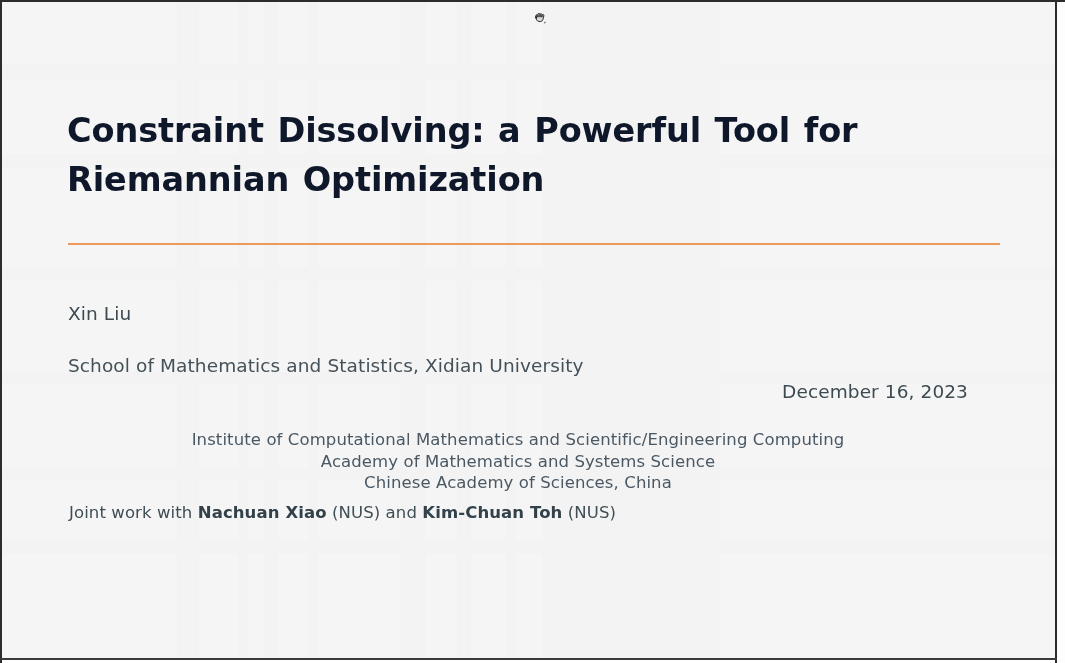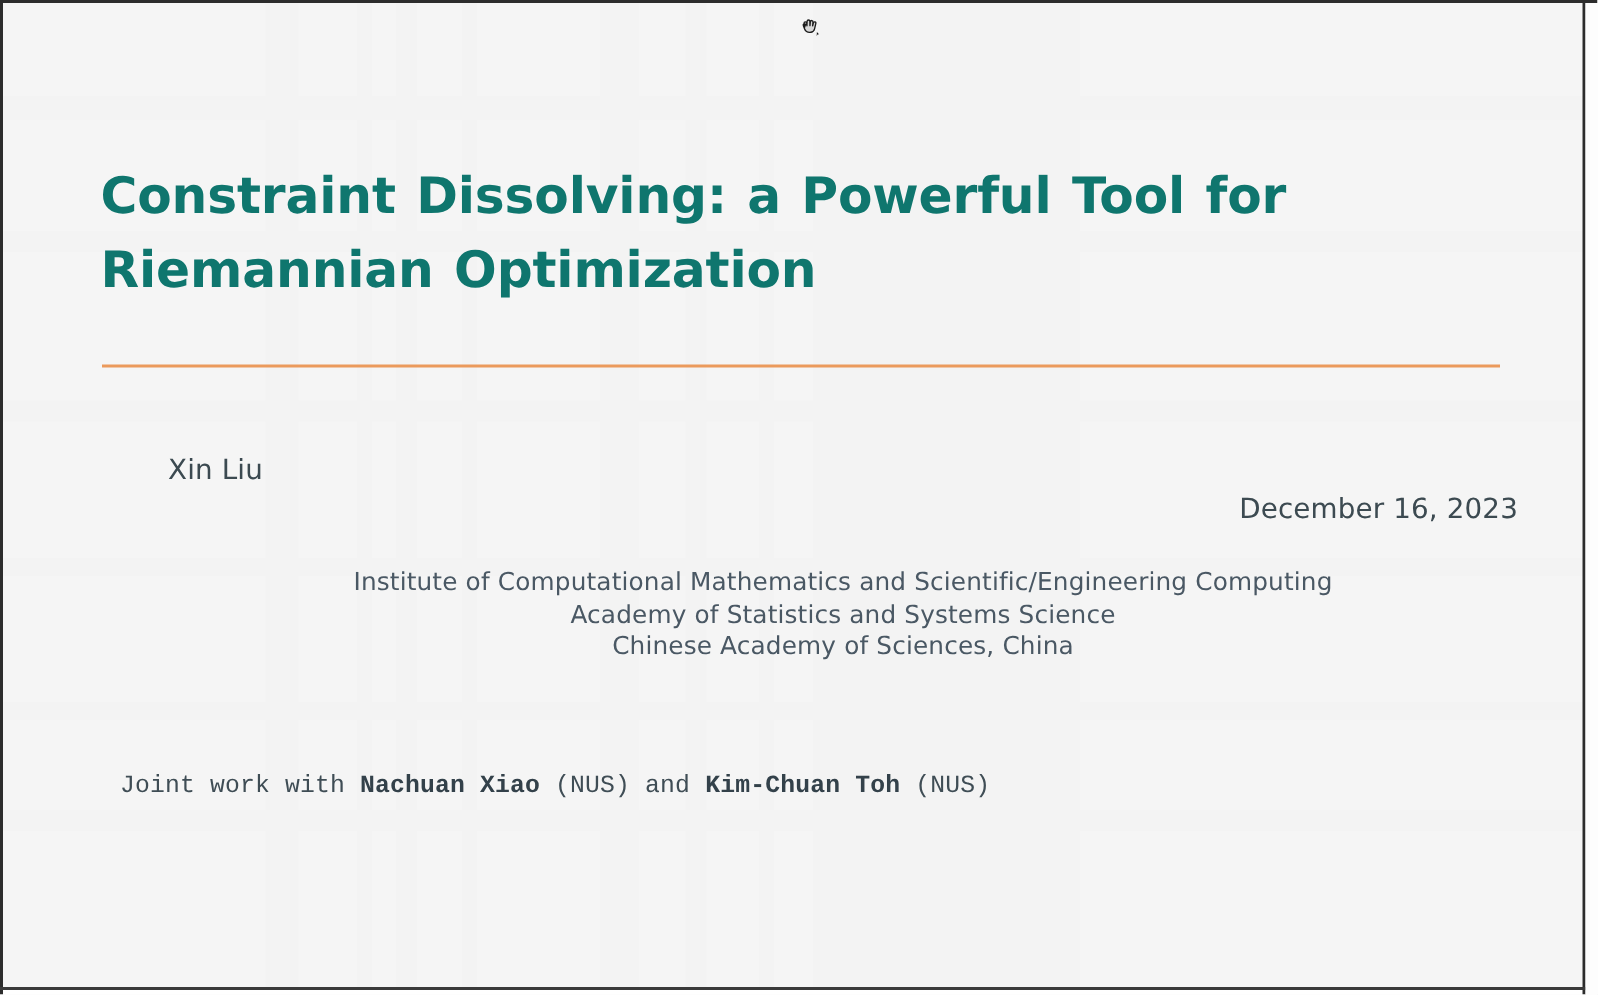--- a/index.html
+++ b/index.html
@@ -87,41 +87,40 @@
     top: 104px;
     width: 900px;
   }
   #slide-title {
     margin: 0;
     font-family: "DejaVu Sans", sans-serif;
     font-weight: bold;
     font-size: 33.5px;
     line-height: 49px;
     letter-spacing: -0.1px;
-    color: #0f766e;
+    color: #0f172a;
     word-spacing: 2px;
   }
 
   
   #title-rule {
     position: absolute;
     left: 66px;
     top: 241px;
     width: 932px;
     height: 2px;
     background: #eb9a5c;
   }
 
   
   #author-block {
     position: absolute;
     left: 66px;
     top: 299px;
     width: 900px;
-    margin-left: 44px;
   }
   .author-name {
     margin: 0;
     font-size: 18.5px;
     line-height: 26px;
     color: #3c4a51;
     letter-spacing: .1px;
   }
   #inst-primary {
     margin: 26px 0 0 0;
@@ -149,26 +148,25 @@
     font-size: 16.5px;
     line-height: 21.5px;
     color: #4a5864;
     letter-spacing: .1px;
     text-align: center;
   }
   #joint-line {
     position: absolute;
     left: 66px;
     top: 499px;
-    margin: 12px;
+    margin: 1px;
     font-size: 16.5px;
     line-height: 22px;
     color: #3f4d55;
     letter-spacing: .1px;
-    font-family: Liberation Mono, monospace;
   }
   #joint-line b {
     font-weight: bold;
     color: #33414a;
   }
 
   
   #cursor {
     position: absolute;
     left: 531px;
@@ -201,25 +199,26 @@
     <div class="ghost-row" style="left:0; top:538px; width:1053px; height:14px;"></div>
 
     <div id="title-block">
       <h1 id="slide-title">Constraint Dissolving: a Powerful Tool for Riemannian Optimization</h1>
     </div>
 
     <div id="title-rule"></div>
 
     <div id="author-block">
       <p class="author-name">Xin Liu</p>
+      <p class="inst-line" id="inst-primary">School of Mathematics and Statistics, Xidian University</p>
       <p id="date-line">December 16, 2023</p>
 
       <div id="inst-block">
         <p class="inst-sub">Institute of Computational Mathematics and Scientific/Engineering Computing</p>
-        <p class="inst-sub">Academy of Statistics and Systems Science</p>
+        <p class="inst-sub">Academy of Mathematics and Systems Science</p>
         <p class="inst-sub">Chinese Academy of Sciences, China</p>
       </div>
     </div>
 
     <p id="joint-line"><span>Joint work with </span><b>Nachuan Xiao</b><span> (NUS) </span><span>and </span><b>Kim-Chuan Toh</b><span> (NUS)</span></p>
 
   </div>
 
   <div id="frame-top"></div>
   <div id="frame-left"></div>

